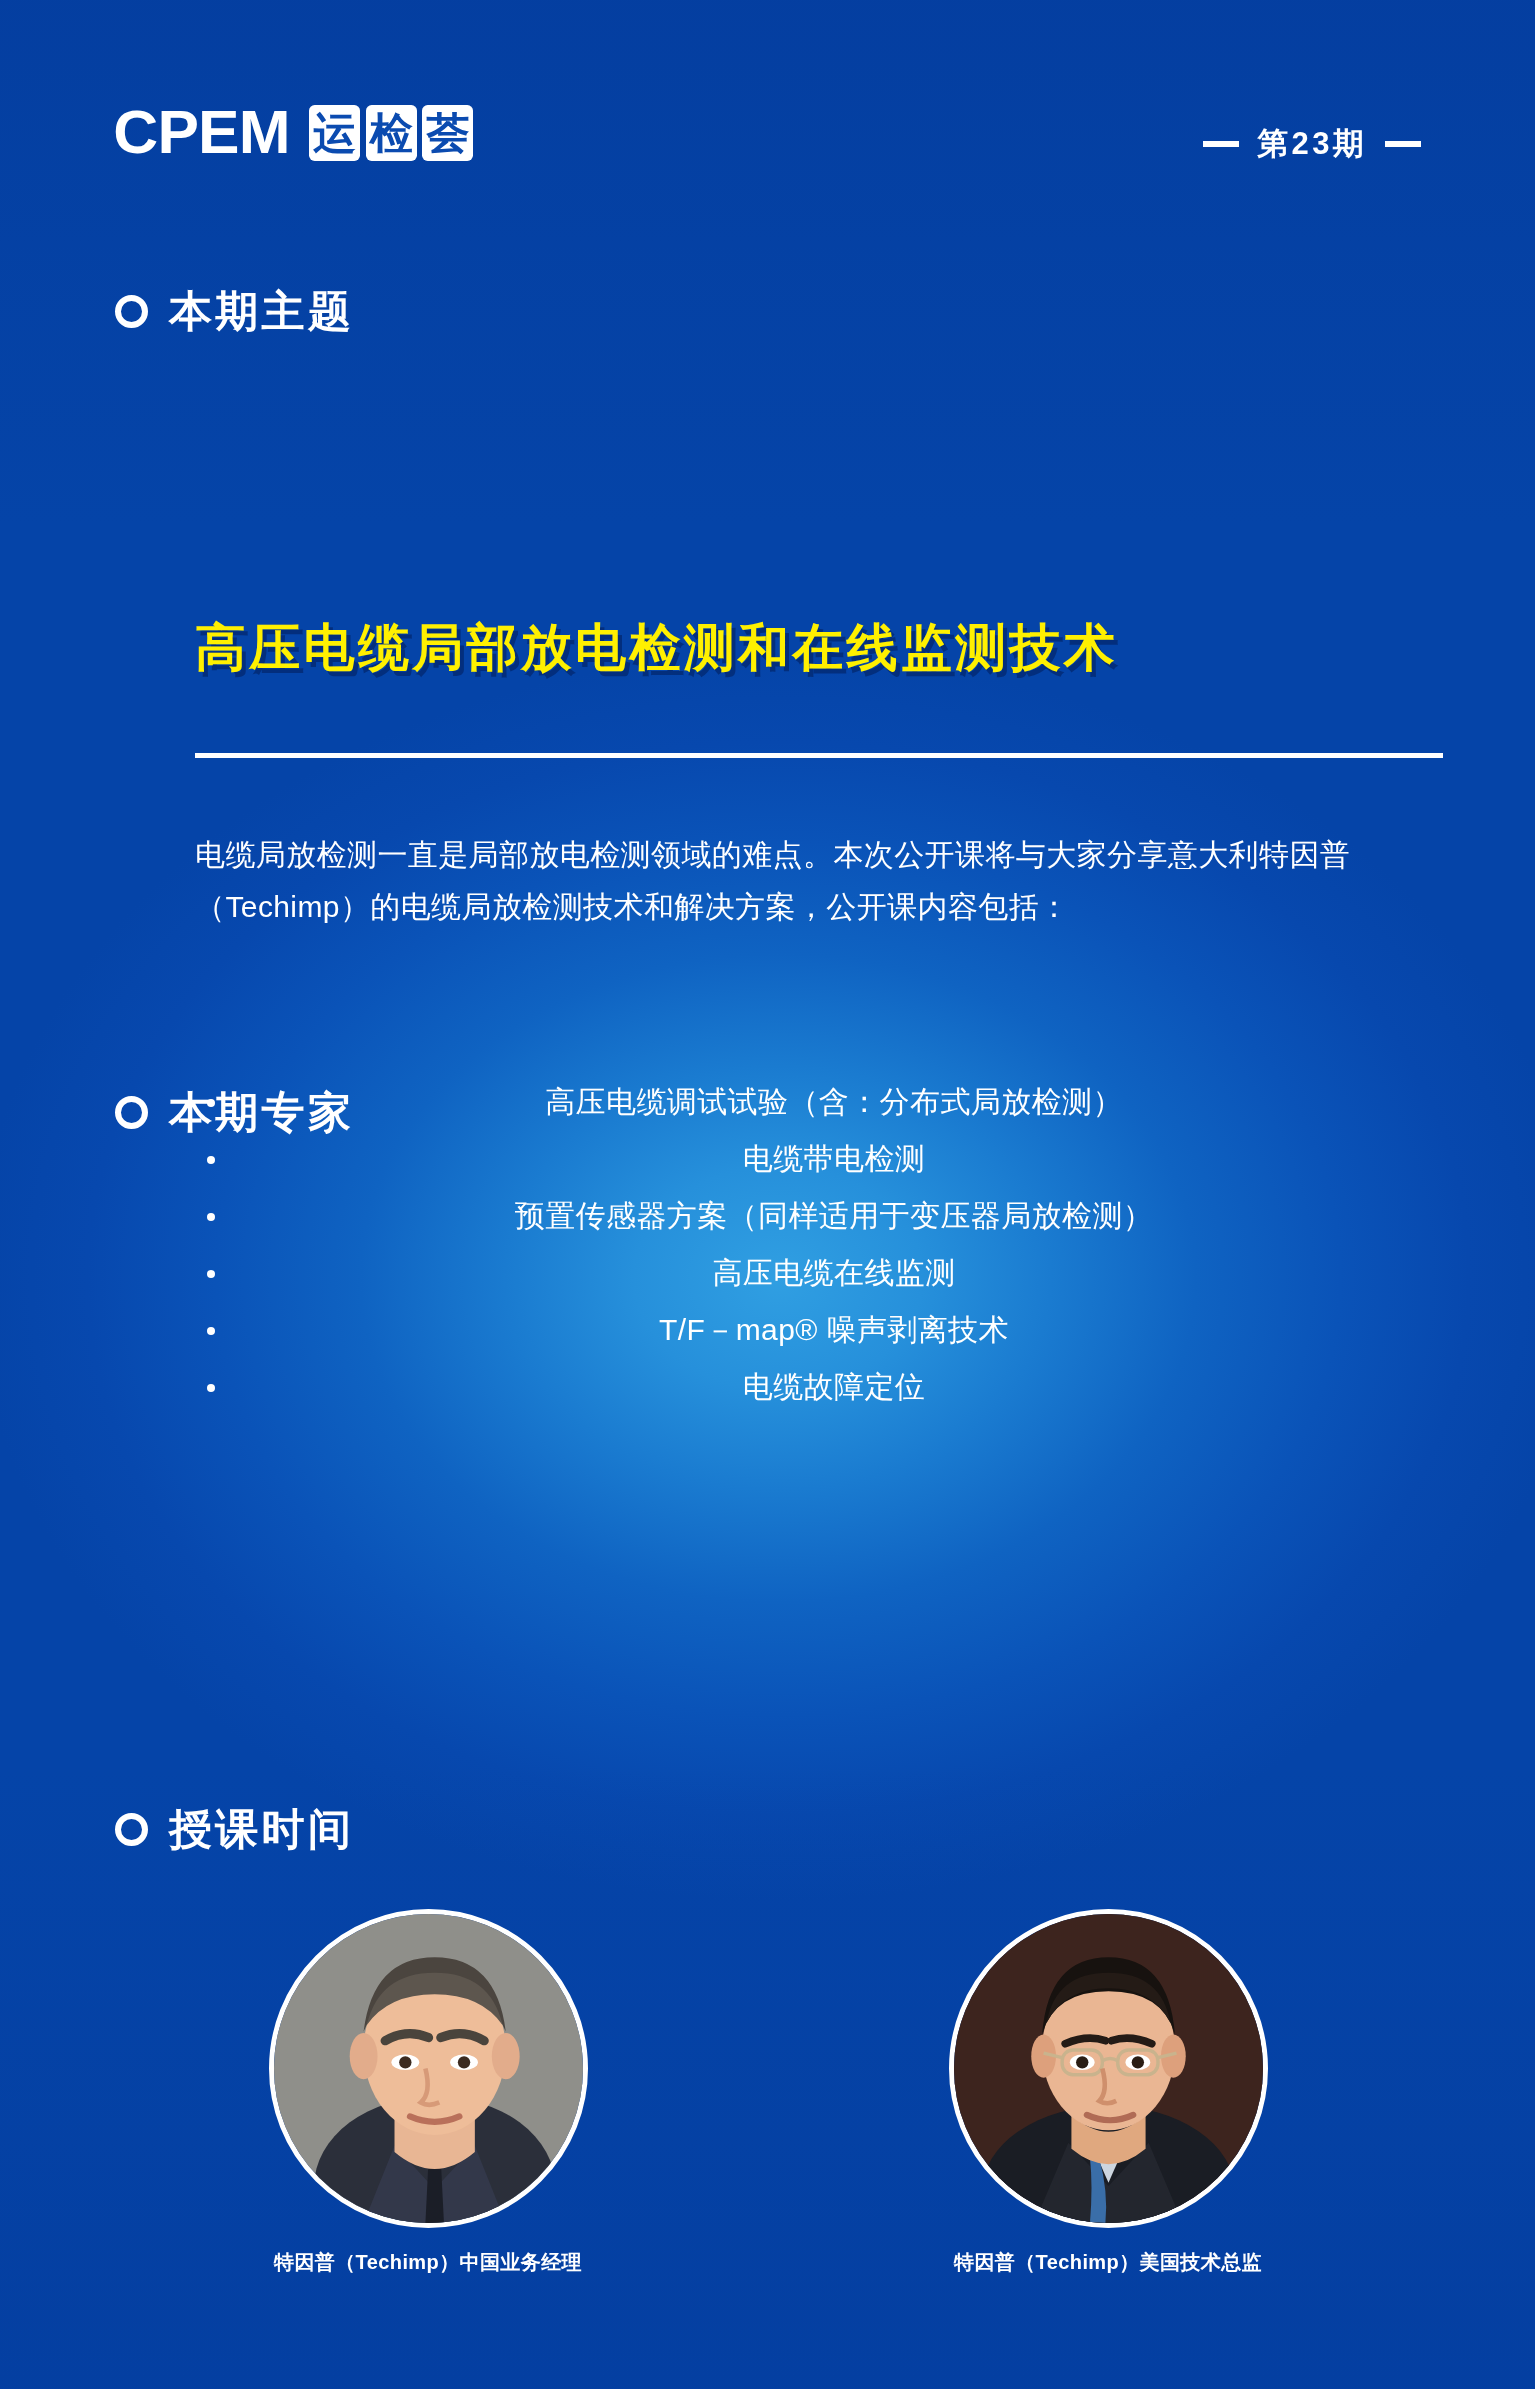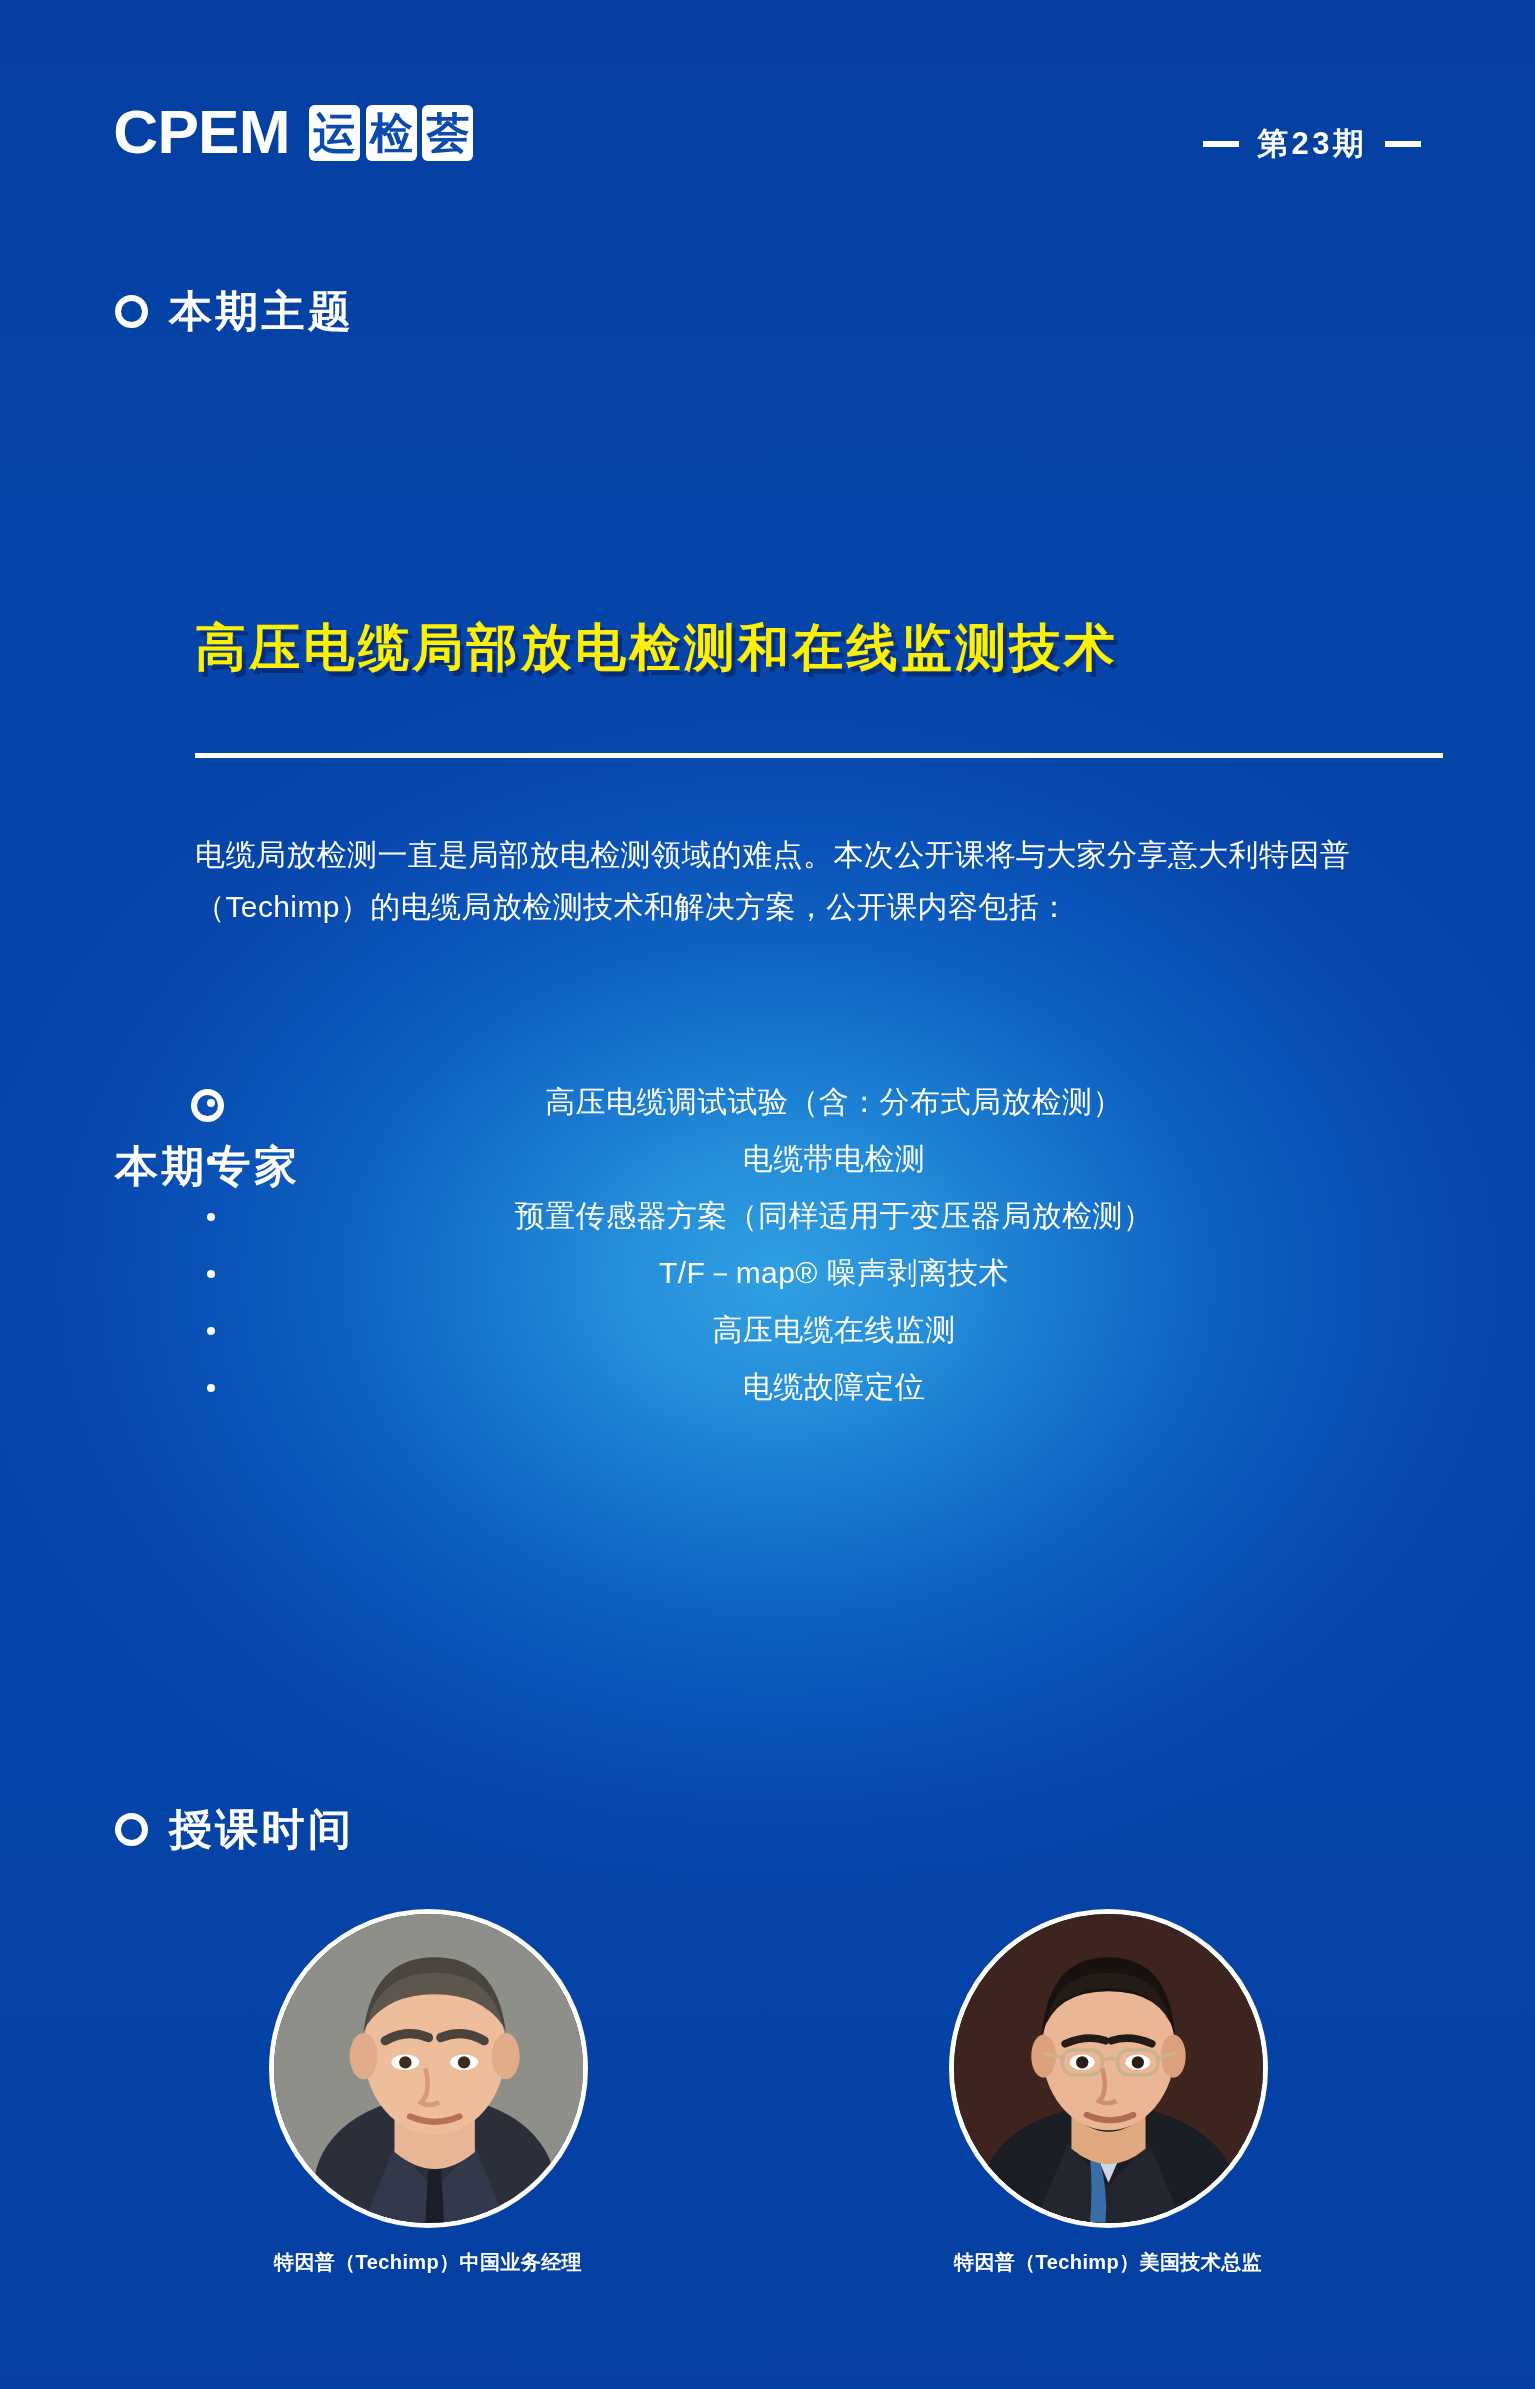--- a/index.html
+++ b/index.html
@@ -72,21 +72,21 @@
   .ring{
     width:33px;height:33px;border:6.6px solid #ffffff;border-radius:50%;
     box-sizing:border-box;flex:none;
   }
   .sec-title{
     color:#ffffff;font-size:43px;font-weight:bold;letter-spacing:3.3px;
     line-height:46px;
   }
 
   #sec-topic{position:absolute;left:115px;top:288px;}
-  #sec-expert{position:absolute;left:115px;top:1089px;flex-direction:column;}
+  #sec-expert{position:absolute;left:115px;top:1089px;}
   #sec-time{position:absolute;left:115px;top:1806px;}
 
   
   .main-title{
     position:absolute;left:195px;top:414px;width:1245px;
     color:#fff000;font-size:51px;font-weight:bold;letter-spacing:3.3px;
     line-height:57px;
     text-shadow:4.1px 4.9px 0 rgba(2,30,90,0.55);
     white-space:nowrap;
   }
@@ -169,22 +169,22 @@
 
   <div class="main-title">高压电缆局部放电检测和在线监测技术</div>
   <div class="title-rule"></div>
 
   <div class="para">电缆局放检测一直是局部放电检测领域的难点。本次公开课将与大家分享意大利特因普（Techimp）的电缆局放检测技术和解决方案，公开课内容包括：</div>
 
   <ul class="bullets">
     <li>高压电缆调试试验（含：分布式局放检测）</li>
     <li>电缆带电检测</li>
     <li>预置传感器方案（同样适用于变压器局放检测）</li>
+    <li>高压电缆在线监测</li>
     <li>T/F－map® 噪声剥离技术</li>
-    <li>高压电缆在线监测</li>
     <li>电缆故障定位</li>
   </ul>
 
   <div class="sec" id="sec-expert">
     <span class="ring"></span>
     <span class="sec-title">本期专家</span>
   </div>
 
   <div class="experts">
 

